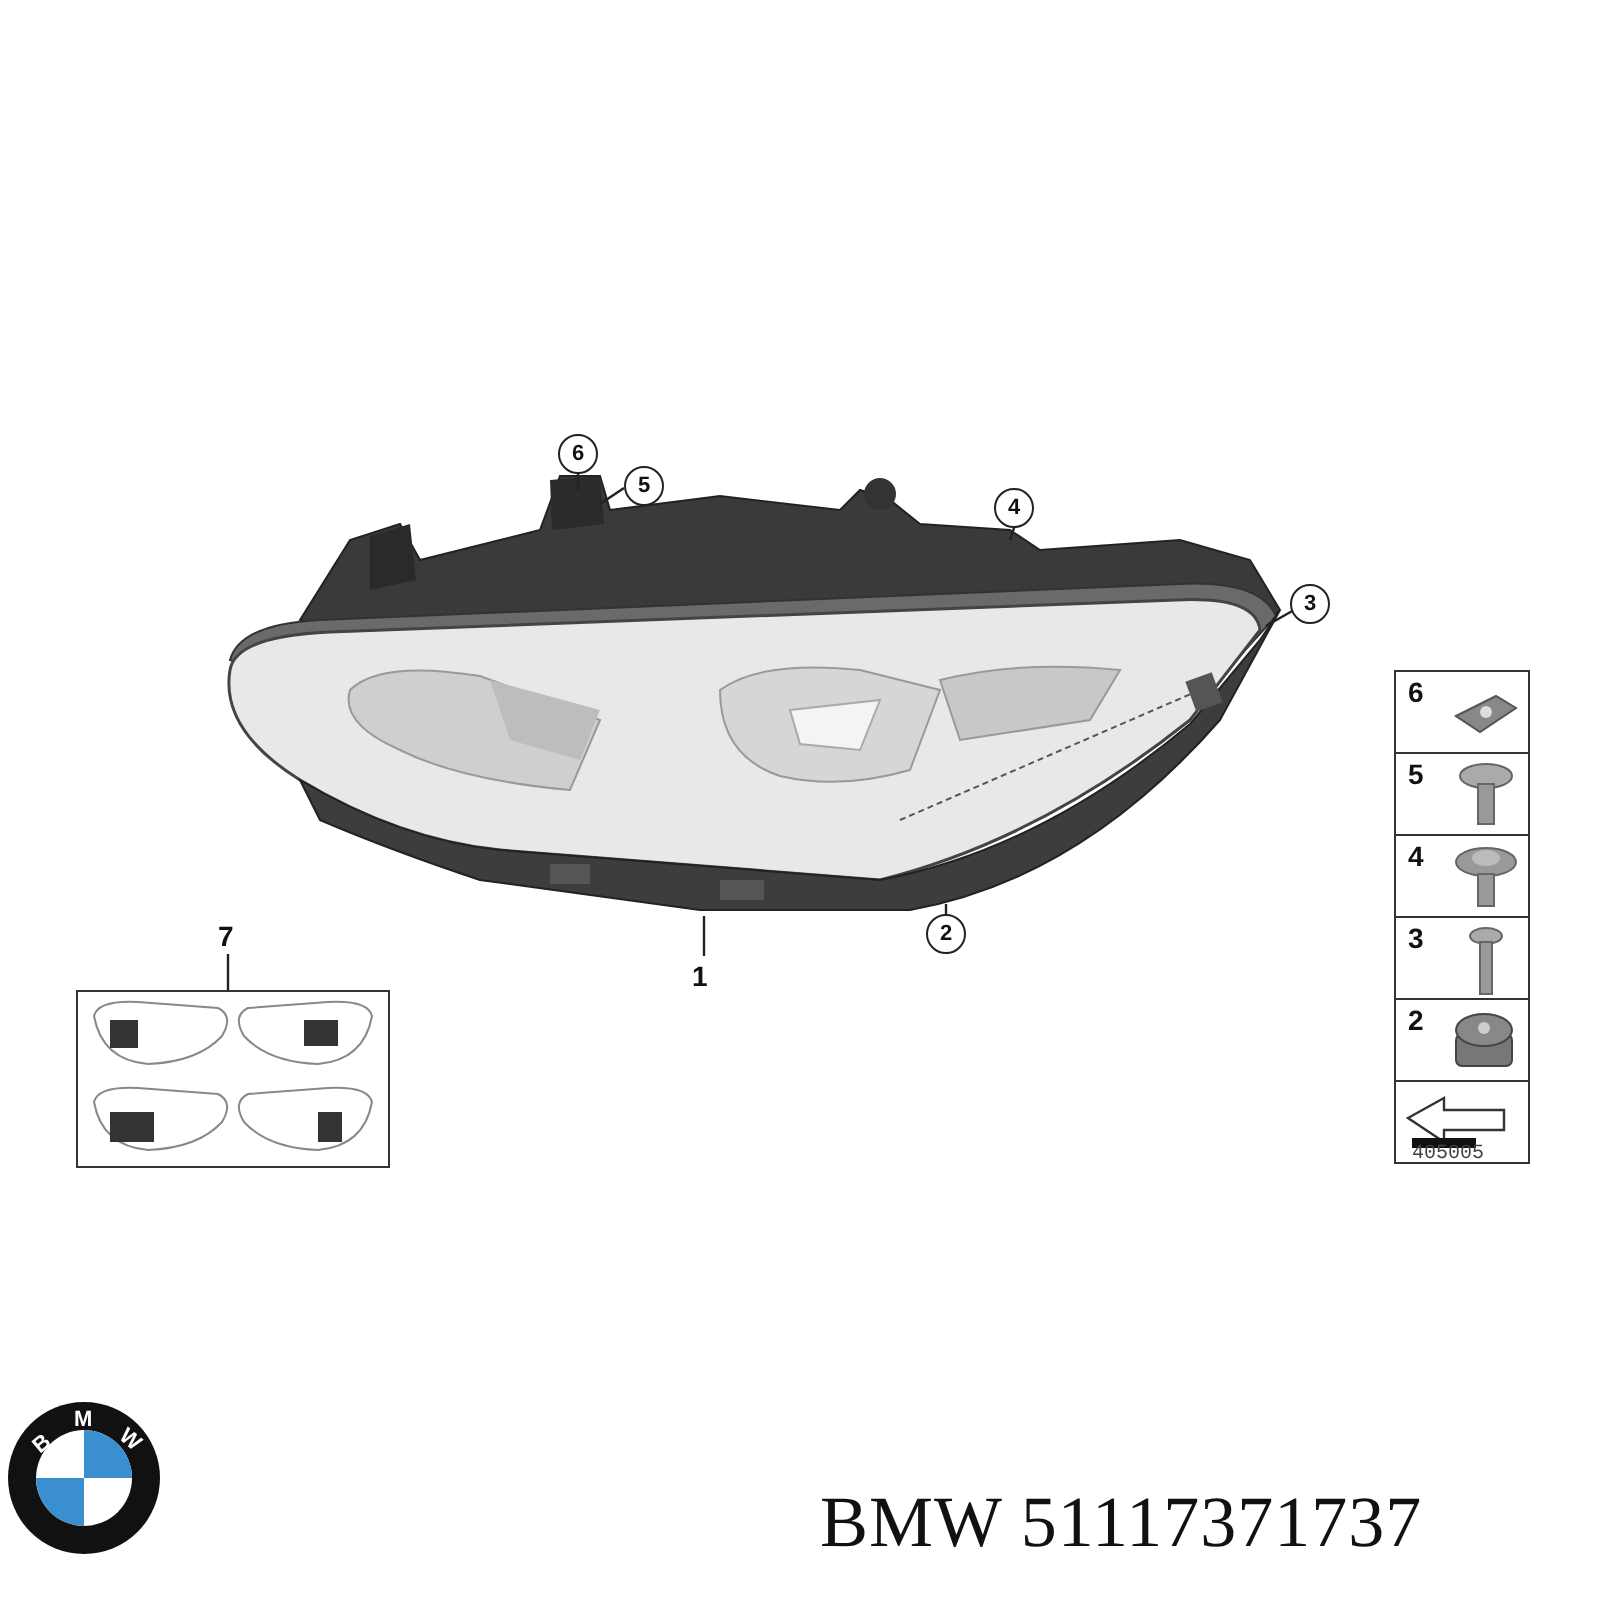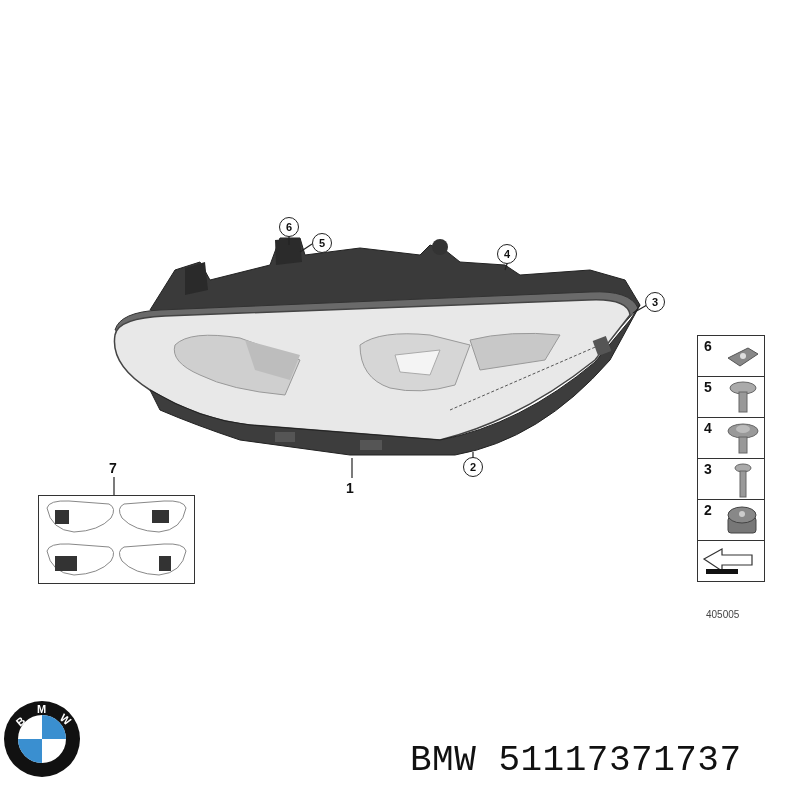--- a/index.html
+++ b/index.html
@@ -8,25 +8,25 @@
     .abs { position: absolute; }
     .callout { position: absolute; width: 20px; height: 20px; border: 1.6px solid #222;
                border-radius: 50%; background: #fff; font: bold 11px "Liberation Sans", sans-serif;
                display: flex; align-items: center; justify-content: center; box-sizing: border-box; }
     .plain-label { position: absolute; font: bold 14px "Liberation Sans", sans-serif; }
     .legend { position: absolute; left: 697px; top: 335px; width: 68px; }
     .legend-cell { width: 66px; height: 40px; border: 1px solid #333; border-bottom: none;
                    position: relative; background: #fff; }
     .legend-cell:last-of-type { border-bottom: 1px solid #333; }
     .legend-num { position: absolute; left: 6px; top: 2px; font: bold 14px "Liberation Sans", sans-serif; }
-    .legend-code { position: absolute; left: 706px; top: 609px; font-size: 10px; color: #444; }
+    .legend-code { position: absolute; left: 706px; top: 572px; font-size: 10px; color: #444; font-family: Liberation Mono, monospace; }
     .kit-box { position: absolute; left: 38px; top: 495px; width: 155px; height: 87px;
                border: 1.3px solid #333; background: #fff; }
     .caption { position: absolute; left: 410px; top: 740px; font-size: 36px; color: #111;
-               font-family: Liberation Mono, monospace; letter-spacing: 0.5px; }
+               font-family: Liberation Serif, serif; letter-spacing: 0.5px; }
   </style>
 </head>
 <body>
 
 <svg class="abs" style="left:0;top:0" width="800" height="800" viewBox="0 0 800 800">
 
   <path d="M150 310 L175 270 L200 262 L210 280 L270 265 L280 238 L300 238 L305 255 L360 248 L420 255 L430 245 L445 250 L460 262 L505 265 L520 275 L590 270 L625 280 L640 305 L600 340 L180 318 Z" fill="#3a3a3a" stroke="#222" stroke-width="1"></path>
   <path d="M185 268 L205 262 L208 290 L185 295 Z" fill="#2a2a2a"></path>
   <path d="M275 240 L300 238 L302 262 L276 265 Z" fill="#2b2b2b"></path>
   <circle cx="440" cy="247" r="8" fill="#333"></circle>

